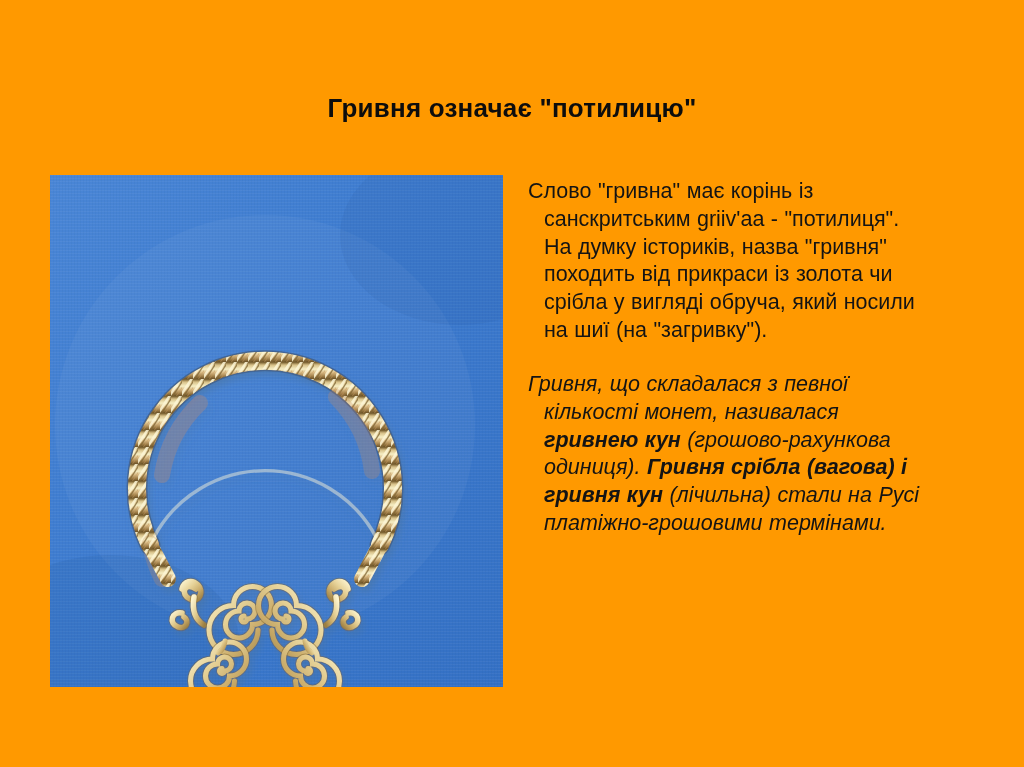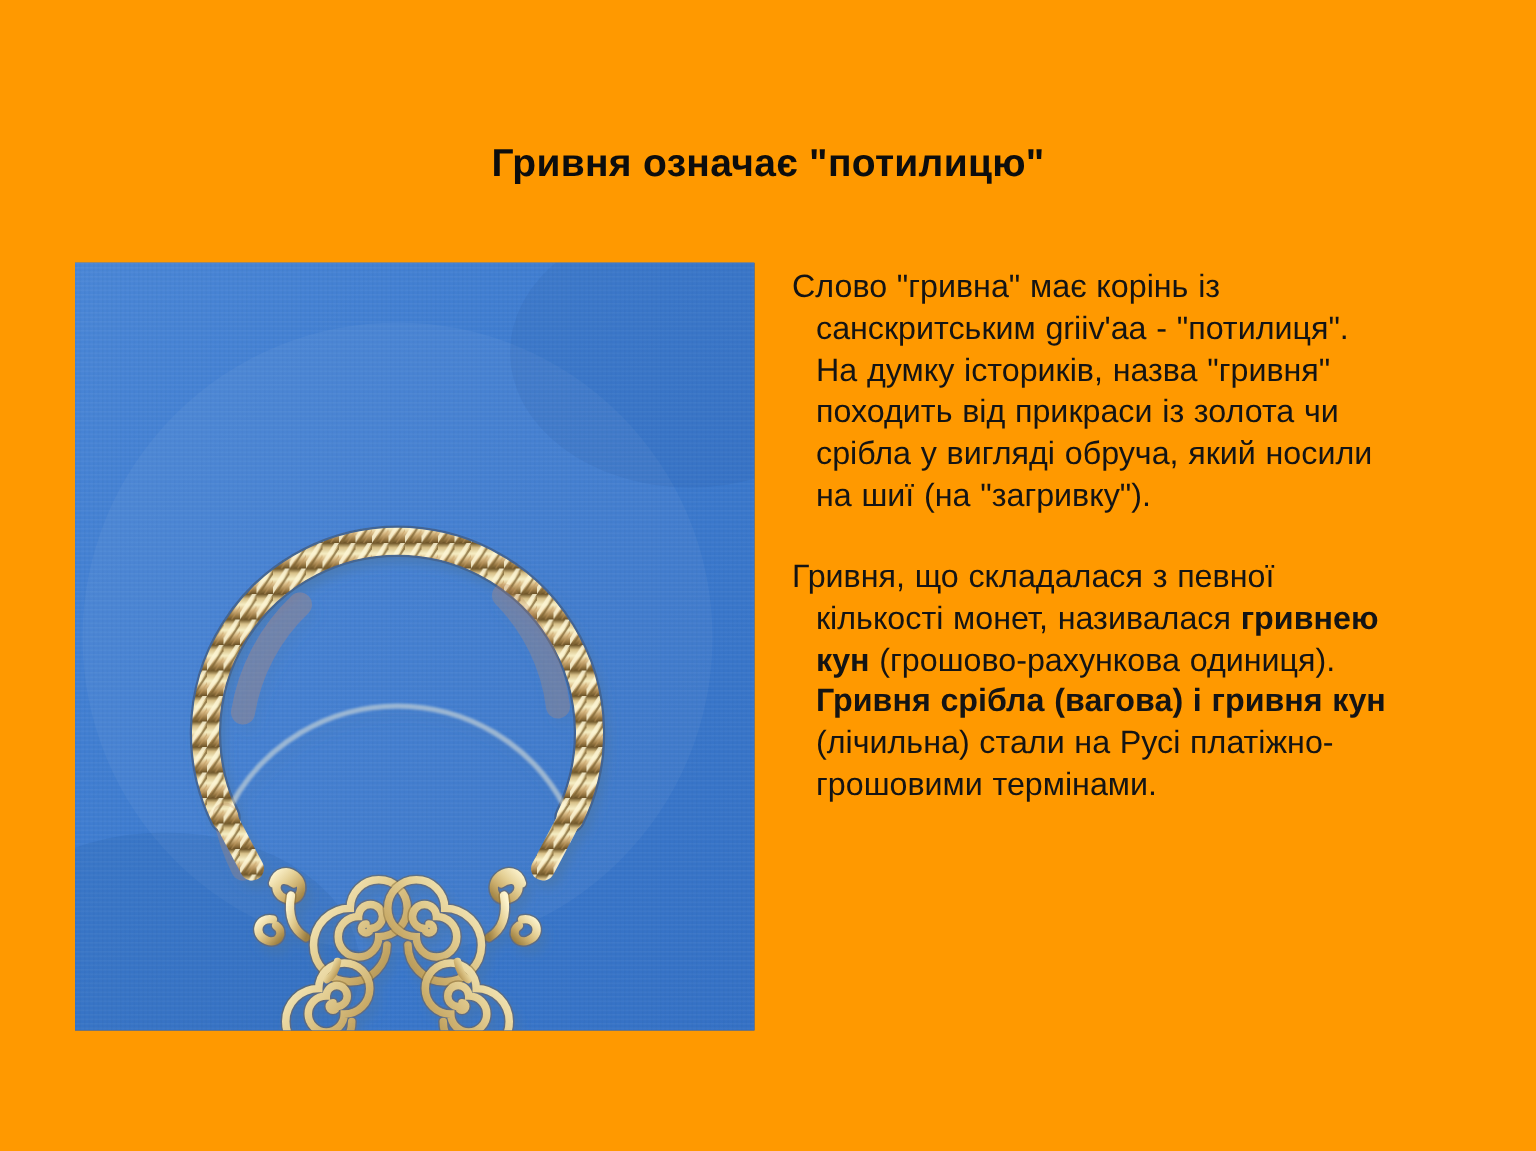--- a/index.html
+++ b/index.html
@@ -65,20 +65,21 @@
     line-height: 1.295;
   }
   .para {
     margin: 0;
     text-indent: -16px;
     padding-left: 16px;
     word-spacing: 0.5px;
   }
   .para + .para {
     margin-top: 26px;
+    font-style: italic;
   }
   .para b {
     font-weight: bold;
   }
 </style>
 </head>
 <body>
 
 <div class="slide">
 

